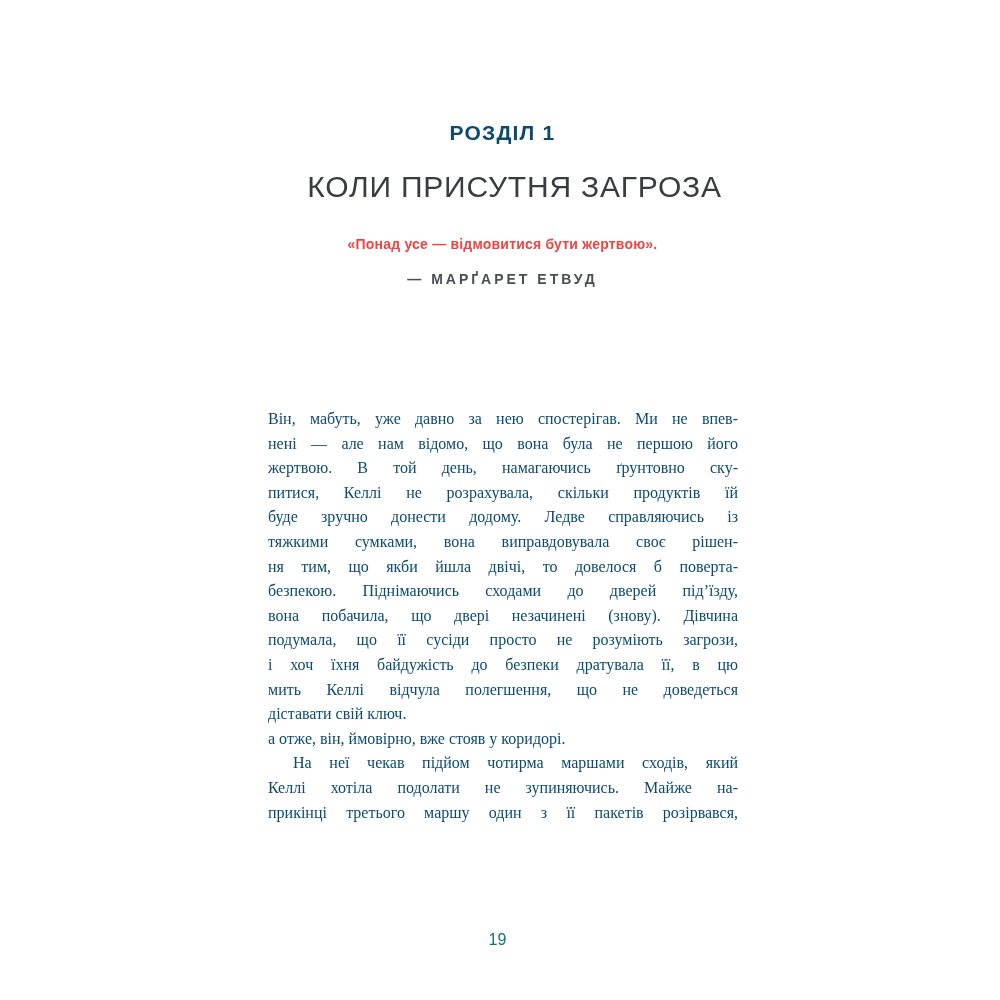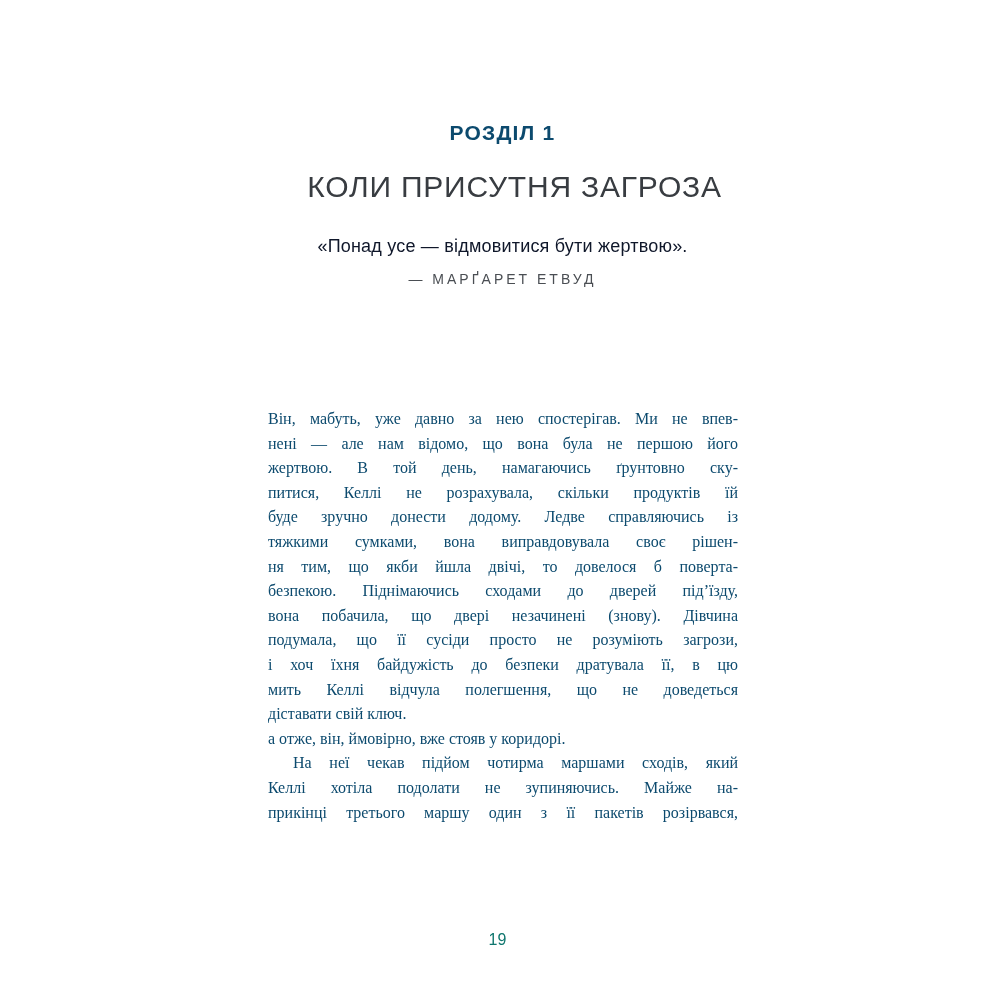--- a/index.html
+++ b/index.html
@@ -37,33 +37,33 @@
     font-weight: 500;
     letter-spacing: 0.8px;
     color: #383c41;
   }
   .epigraph-quote {
     position: absolute;
     top: 236px;
     left: 250px;
     width: 505px;
     text-align: center;
-    font-size: 18px;
-    font-weight: 400;
+    font-size: 14px;
+    font-weight: 700;
     letter-spacing: 0.2px;
-    color: #0f172a;
+    color: #ef4444;
   }
   .epigraph-attribution {
     position: absolute;
     top: 271px;
     left: 250px;
     width: 505px;
     text-align: center;
     font-size: 14px;
-    font-weight: 400;
+    font-weight: 700;
     letter-spacing: 3px;
     color: #4a4e53;
   }
   .body-text {
     position: absolute;
     top: 407px;
     left: 268px;
     width: 470px;
     font-family: "Liberation Serif", "DejaVu Serif", serif;
     font-size: 16px;

